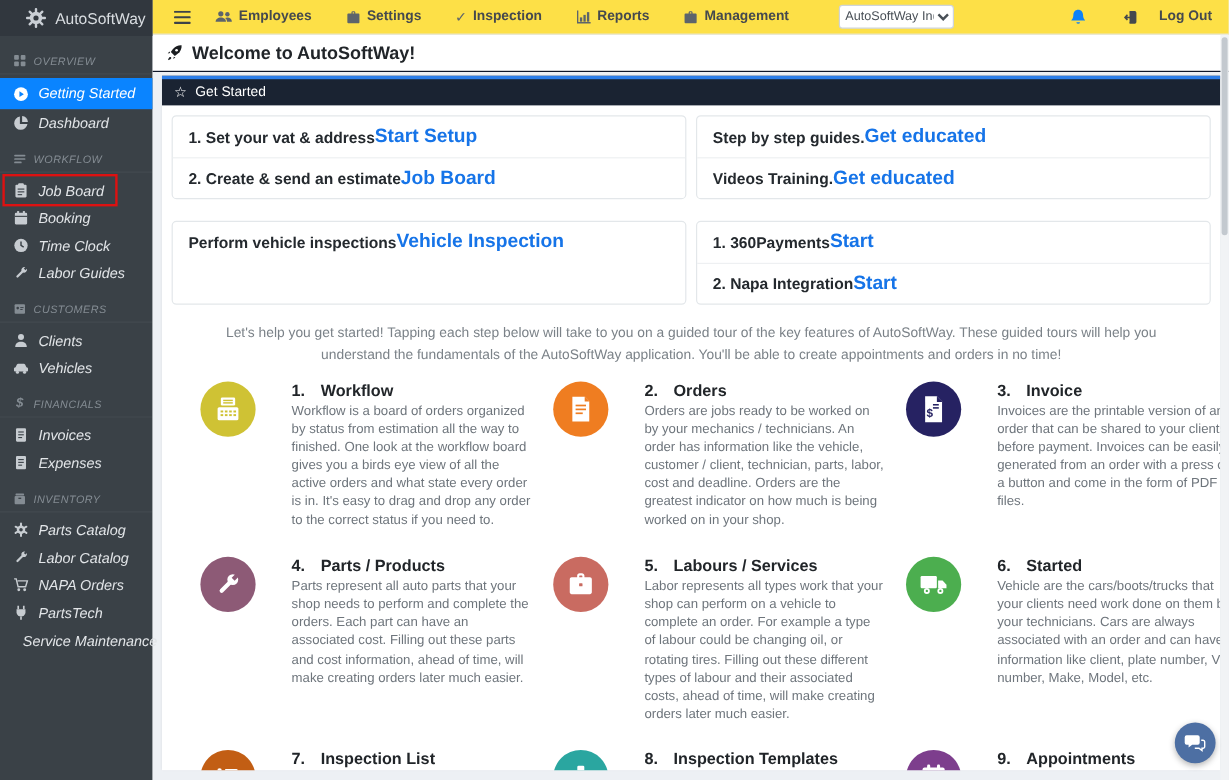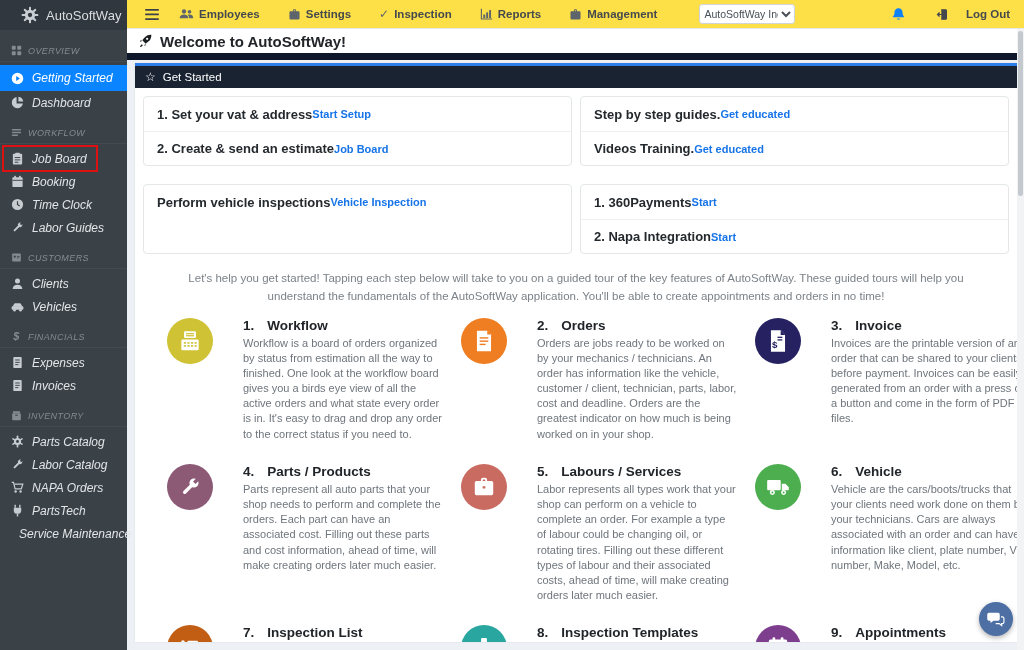--- a/index.html
+++ b/index.html
@@ -28,35 +28,35 @@
   .tb-item .ic { color:#5d646b; }
   .tb-check { font-size:12px; font-weight:700; color:#5d646b; }
   .company-select { margin-left:14px; width:96px; height:20px; font-size:10.5px; color:#495057; border:1px solid #ced4da; border-radius:3px; background:#fff; font-family:inherit; }
   .tb-right { margin-left:auto; display:flex; align-items:center; gap:30px; padding-right:14px; }
   .bell { display:inline-flex; width:15px; height:15px; cursor:pointer; }
   .logout { display:flex; align-items:center; gap:17px; font-weight:700; cursor:pointer; color:#45494e; }
   .logout .ic { color:#45494e; }
 
   
   .content { position:absolute; left:127px; top:29px; right:0; bottom:0; background:#edf0f4; display:flex; flex-direction:column; overflow:hidden; }
-  .welcome-bar { height:31px; background:#fff; border-bottom:7px solid #0f172a; display:flex; align-items:center; gap:7px; padding-left:10px; flex:0 0 auto; }
+  .welcome-bar { height:31px; background:#fff; border-bottom:1px solid #0f172a; display:flex; align-items:center; gap:7px; padding-left:10px; flex:0 0 auto; }
   .welcome-bar h1 { font-size:15px; font-weight:700; color:#212529; }
   .rocket { display:inline-flex; width:16px; height:16px; }
 
   .panel { flex:1; margin:3px 7px 8px 8px; display:flex; flex-direction:column; overflow:hidden; box-shadow:0 0 2px rgba(0,0,0,.08); }
   .panel-head { flex:0 0 auto; height:25px; background:#1a2332; border-top:3px solid #2b7de9; color:#fff; display:flex; align-items:center; gap:7px; padding-left:10px; font-size:11.5px; }
   .panel-head .star { font-size:12px; color:#fff; }
   .panel-body { flex:1; background:#fff; padding:8px 8px 0; overflow:hidden; }
 
   .cards-grid { display:grid; grid-template-columns:1fr 1fr; column-gap:8px; row-gap:18px; }
   .qcard { border:1px solid #e3e7ea; border-radius:4px; background:#fff; }
   .qrow { height:34px; display:flex; align-items:center; padding:0 13px; }
   .qrow + .qrow { border-top:1px solid #eef0f2; }
   .qtitle { font-size:13px; font-weight:700; color:#24292e; }
-  .qaction { font-size:11px; font-weight:700; color:#1674e8; cursor:pointer; }
+  .qaction { font-size:16px; font-weight:700; color:#1674e8; cursor:pointer; }
 
   .intro { margin:16px 28px 6px; text-align:center; font-size:11.5px; color:#7b8288; line-height:1.55; }
 
   .features { margin:12px 16px 0; display:grid; grid-template-columns:1fr 1fr 1fr; column-gap:10px; row-gap:22px; }
   .feature { display:flex; gap:30px; padding-left:8px; }
   .fcircle { flex:0 0 46px; width:46px; height:46px; border-radius:50%; background:var(--c); display:flex; align-items:center; justify-content:center; cursor:pointer; }
   .fcircle svg { width:26px; height:26px; fill:#fff; }
   .cut { fill:var(--c); }
   .cutS { stroke:var(--c); fill:none; }
   .cutT { fill:var(--c); font-weight:700; }
@@ -220,32 +220,32 @@
       </div>
       <div class="side-item">
         <span class="ic">
             <svg viewBox="0 0 14 14">
               <rect x="2.5" y="1" width="9" height="12" rx="1"></rect>
               <rect class="hole" x="4.5" y="3.8" width="5" height="1"></rect>
               <rect class="hole" x="4.5" y="6.3" width="5" height="1"></rect>
               <rect class="hole" x="4.5" y="8.8" width="3.5" height="1"></rect>
             </svg>
           </span>
-        <span>Expenses</span>
+        <span>Invoices</span>
       </div>
       <div class="side-item">
         <span class="ic">
             <svg viewBox="0 0 14 14">
               <rect x="2.5" y="1" width="9" height="12" rx="1"></rect>
               <rect class="hole" x="4.5" y="3.8" width="5" height="1"></rect>
               <rect class="hole" x="4.5" y="6.3" width="5" height="1"></rect>
               <rect class="hole" x="4.5" y="8.8" width="3.5" height="1"></rect>
             </svg>
           </span>
-        <span>Invoices</span>
+        <span>Expenses</span>
       </div>
 
       <div class="sec-label">
         <span class="ic">
             <svg viewBox="0 0 14 14">
               <rect x="1.5" y="4.2" width="11" height="8.8" rx="1"></rect>
               <rect x="2.5" y="1.5" width="9" height="2.2" rx=".5"></rect>
               <rect class="hole" x="5.5" y="6" width="3" height="1.4"></rect>
             </svg>
           </span>
@@ -560,21 +560,21 @@
                   <path d="M15.5 9h3.4l3 3.2v2.8h-6.4z"></path>
                   <circle cx="6.8" cy="17" r="2.3"></circle>
                   <circle cx="17.2" cy="17" r="2.3"></circle>
                   <circle class="cut" cx="6.8" cy="17" r=".9"></circle>
                   <circle class="cut" cx="17.2" cy="17" r=".9"></circle>
                 </svg>
             </div>
             <div class="ftext">
               <div class="ftitle">
                   <span class="fnum">6.</span>
-                  <span>Vehicle</span>
+                  <span>Started</span>
                 </div>
               <div class="fdesc">Vehicle are the cars/boots/trucks that your clients need work done on them by your technicians. Cars are always associated with an order and can have information like client, plate number, VIN number, Make, Model, etc.</div>
             </div>
           </div>
 
           <div class="feature">
             <div class="fcircle f6">
               <svg viewBox="0 0 24 24">
                   <circle cx="5.5" cy="6.5" r="1.7"></circle>
                   <circle cx="5.5" cy="12" r="1.7"></circle>

